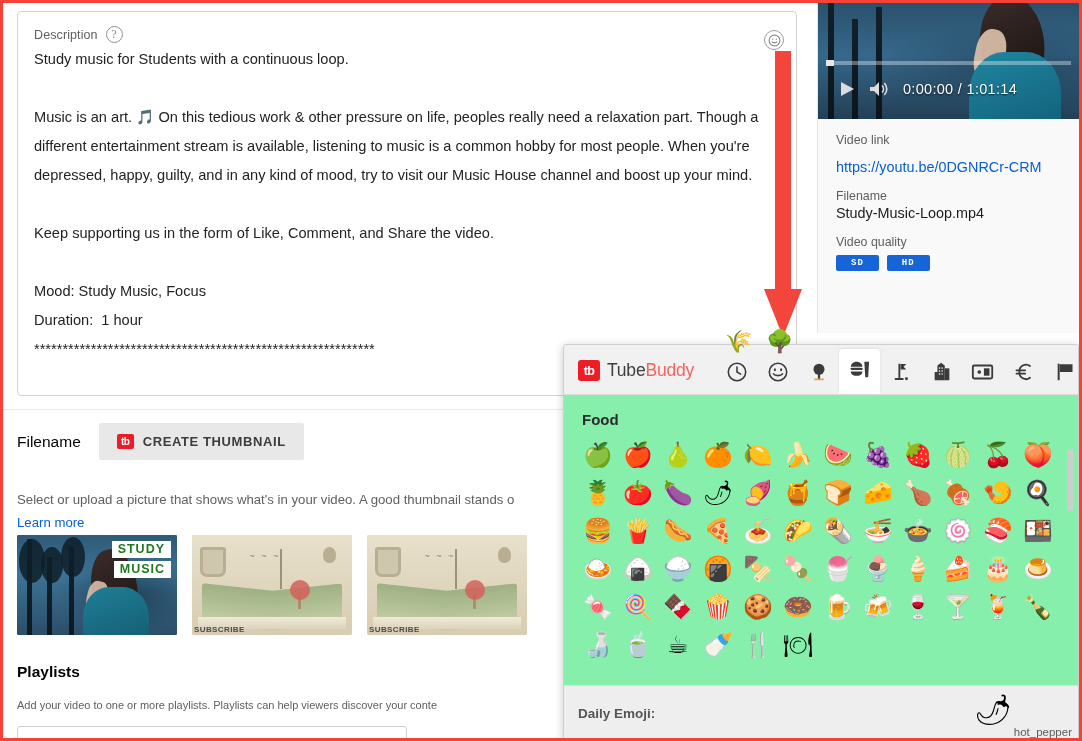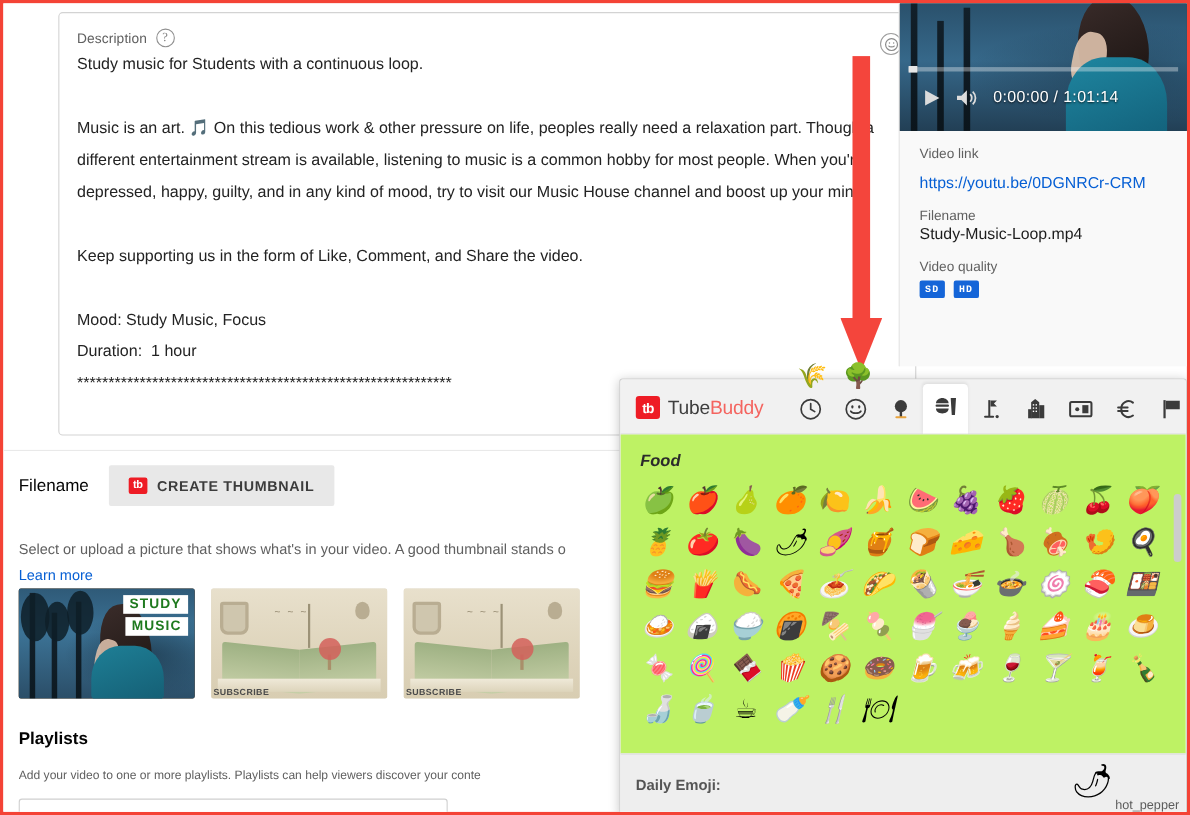--- a/index.html
+++ b/index.html
@@ -28,21 +28,20 @@
 
   
   .desc-card {
     position: absolute;
     left: 14px; top: 8px;
     width: 780px; height: 385px;
     border: 1px solid #d3d3d3;
     border-radius: 4px;
     background: #fff;
     overflow: hidden;
-    margin-left: 36px;
   }
   .desc-label-row {
     display: flex; align-items: center; gap: 8px;
     padding: 14px 16px 2px 16px;
   }
   .desc-label {
     font-size: 12.5px; color: #606060; letter-spacing: .1px;
   }
   .help-circle {
     width: 17px; height: 17px; border-radius: 50%;
@@ -234,21 +233,21 @@
   .vp-time { font-size:14.5px; color:#ffffff; letter-spacing:.3px; text-shadow:0 1px 2px rgba(0,0,0,.8);}
 
   .vp-meta { padding: 14px 18px 0 18px; }
   .meta-label { font-size: 12.4px; color:#606060; margin-bottom: 2px; }
   .meta-link { font-size: 14.4px; color:#065fd4; cursor:pointer; white-space:nowrap;margin-top:12px; }
   .meta-value { font-size: 14.4px; color:#1c1c1c; white-space:nowrap; }
   .meta-block { margin-bottom: 14px; }
   .quality-row { display:flex; gap:8px; margin-top:6px;}
   .qbadge {
     background:#1565d8; color:#fff; font-size:9px; font-weight:bold;
-    letter-spacing:1px; padding:3px 5px; border-radius:2px;
+    letter-spacing:1px; padding:3px 15px; border-radius:2px;
     font-family:"Liberation Mono", monospace;
   }
 
   
   .tb-popup {
     position:absolute; left:560px; top:341px;
     width: 516px; height: 397px;
     background:#ffffff;
     border:1px solid #cfcfcf;
     border-radius: 3px;
@@ -275,21 +274,21 @@
   .tb-logo-text .a { color:#3f3f3f; }
   .tb-logo-text .b { color:#f4645f; }
   .tb-tabs { display:flex; align-items:flex-end; gap:0; margin-left: 8px; height:100%;}
   .tb-tab {
     width: 41px; height: 40px;
     display:flex; align-items:center; justify-content:center;
     cursor:pointer; color:#3b3b3b;
     border-radius: 4px 4px 0 0;
   }
   .tb-tab.active { background:#ffffff; height:45px; box-shadow: 0 -1px 3px rgba(0,0,0,.07);}
-  .tb-body { flex:1; position:relative; overflow:hidden; background:#bef264;font-style:italic; }
+  .tb-body { flex:1; position:relative; overflow:hidden; background:#86efac; }
   .tb-section-title {
     font-size:15px; font-weight:bold; color:#2b2b2b;
     padding: 16px 0 8px 18px;
   }
   .emoji-grid {
     display:grid;
     grid-template-columns: repeat(12, 40px);
     padding-left: 14px;
     row-gap: 0px;
   }

